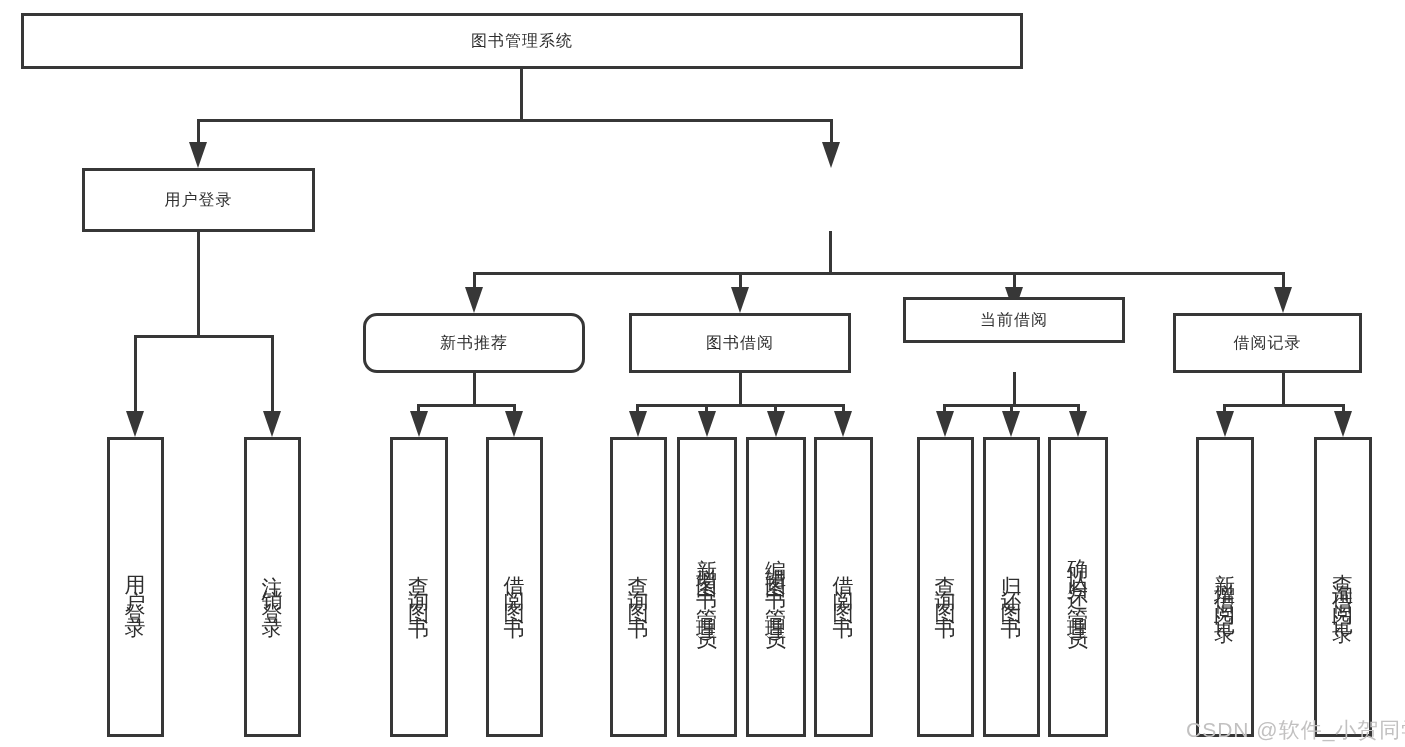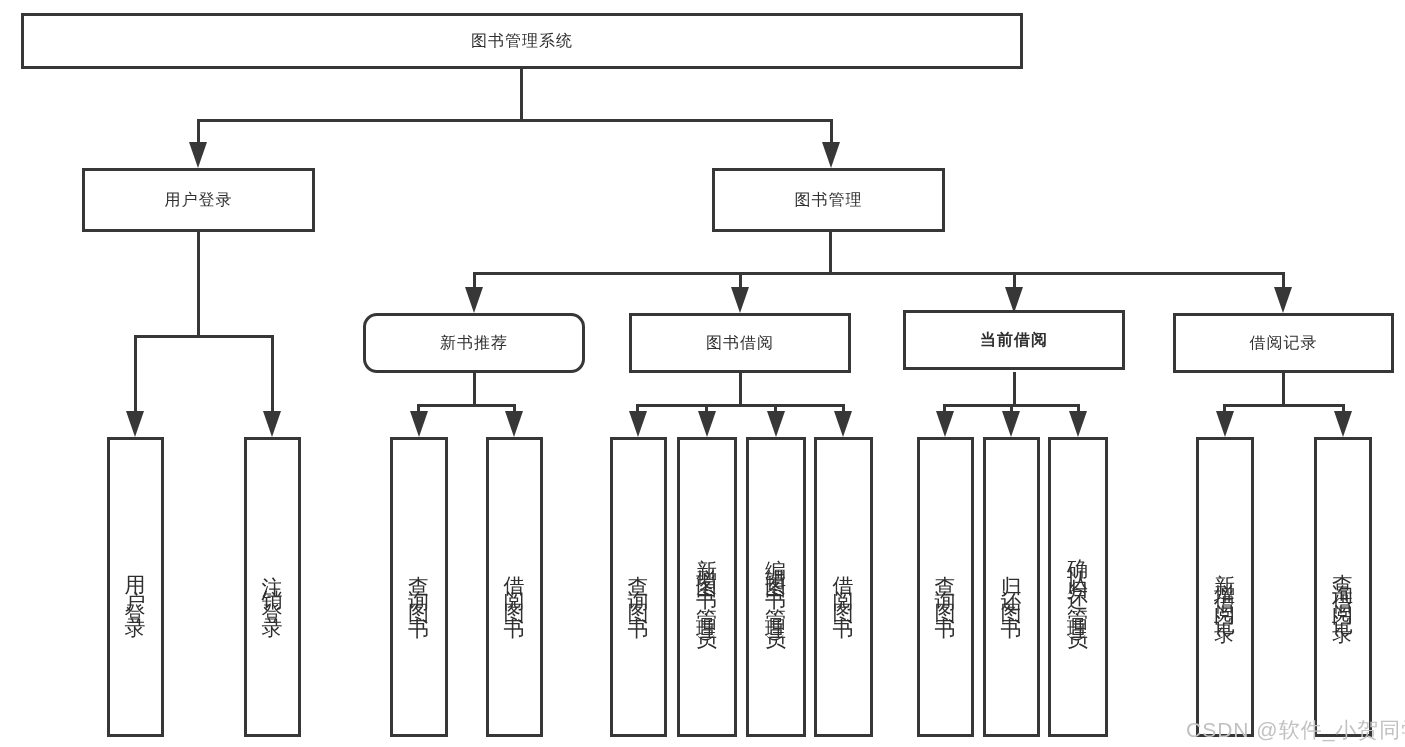--- a/index.html
+++ b/index.html
@@ -61,23 +61,20 @@
   <div class="line" style="left:520px;top:68px;width:3px;height:54px;"></div>
   <div class="line" style="left:197px;top:119px;width:636px;height:3px;"></div>
   <div class="line" style="left:197px;top:119px;width:3px;height:25px;"></div>
   <div class="line" style="left:830px;top:119px;width:3px;height:25px;"></div>
   <div class="arrowhead" style="left:189px;top:142px;"></div>
   <div class="arrowhead" style="left:822px;top:142px;"></div>
 
   <div class="hbox" style="left:82px;top:168px;width:233px;height:64px;">
     <span class="hlabel">用户登录</span>
   </div>
-  <div class="hbox" style="left:712px;top:168px;width:233px;height:64px;">
-    <span class="hlabel">图书管理</span>
-  </div>
 
   <div class="line" style="left:197px;top:231px;width:3px;height:107px;"></div>
   <div class="line" style="left:134px;top:335px;width:140px;height:3px;"></div>
   <div class="line" style="left:134px;top:335px;width:3px;height:78px;"></div>
   <div class="line" style="left:271px;top:335px;width:3px;height:78px;"></div>
   <div class="arrowhead" style="left:126px;top:411px;"></div>
   <div class="arrowhead" style="left:263px;top:411px;"></div>
 
   <div class="line" style="left:829px;top:231px;width:3px;height:44px;"></div>
   <div class="line" style="left:473px;top:272px;width:812px;height:3px;"></div>
@@ -89,24 +86,24 @@
   <div class="arrowhead" style="left:731px;top:287px;"></div>
   <div class="arrowhead" style="left:1005px;top:287px;"></div>
   <div class="arrowhead" style="left:1274px;top:287px;"></div>
 
   <div class="hbox" style="left:363px;top:313px;width:222px;height:60px;border-radius:14px;">
     <span class="hlabel">新书推荐</span>
   </div>
   <div class="hbox" style="left:629px;top:313px;width:222px;height:60px;">
     <span class="hlabel">图书借阅</span>
   </div>
-  <div class="hbox" style="left:903px;top:310px;width:222px;height:60px;font-weight:bold;">
+  <div class="hbox" style="left:903px;top:297px;width:222px;height:46px;">
     <span class="hlabel">当前借阅</span>
   </div>
-  <div class="hbox" style="left:1173px;top:313px;width:221px;height:60px;">
+  <div class="hbox" style="left:1173px;top:313px;width:189px;height:60px;">
     <span class="hlabel">借阅记录</span>
   </div>
 
   <div class="line" style="left:473px;top:372px;width:3px;height:35px;"></div>
   <div class="line" style="left:417px;top:404px;width:99px;height:3px;"></div>
   <div class="line" style="left:417px;top:404px;width:3px;height:9px;"></div>
   <div class="line" style="left:513px;top:404px;width:3px;height:9px;"></div>
   <div class="arrowhead" style="left:410px;top:411px;"></div>
   <div class="arrowhead" style="left:505px;top:411px;"></div>
 

